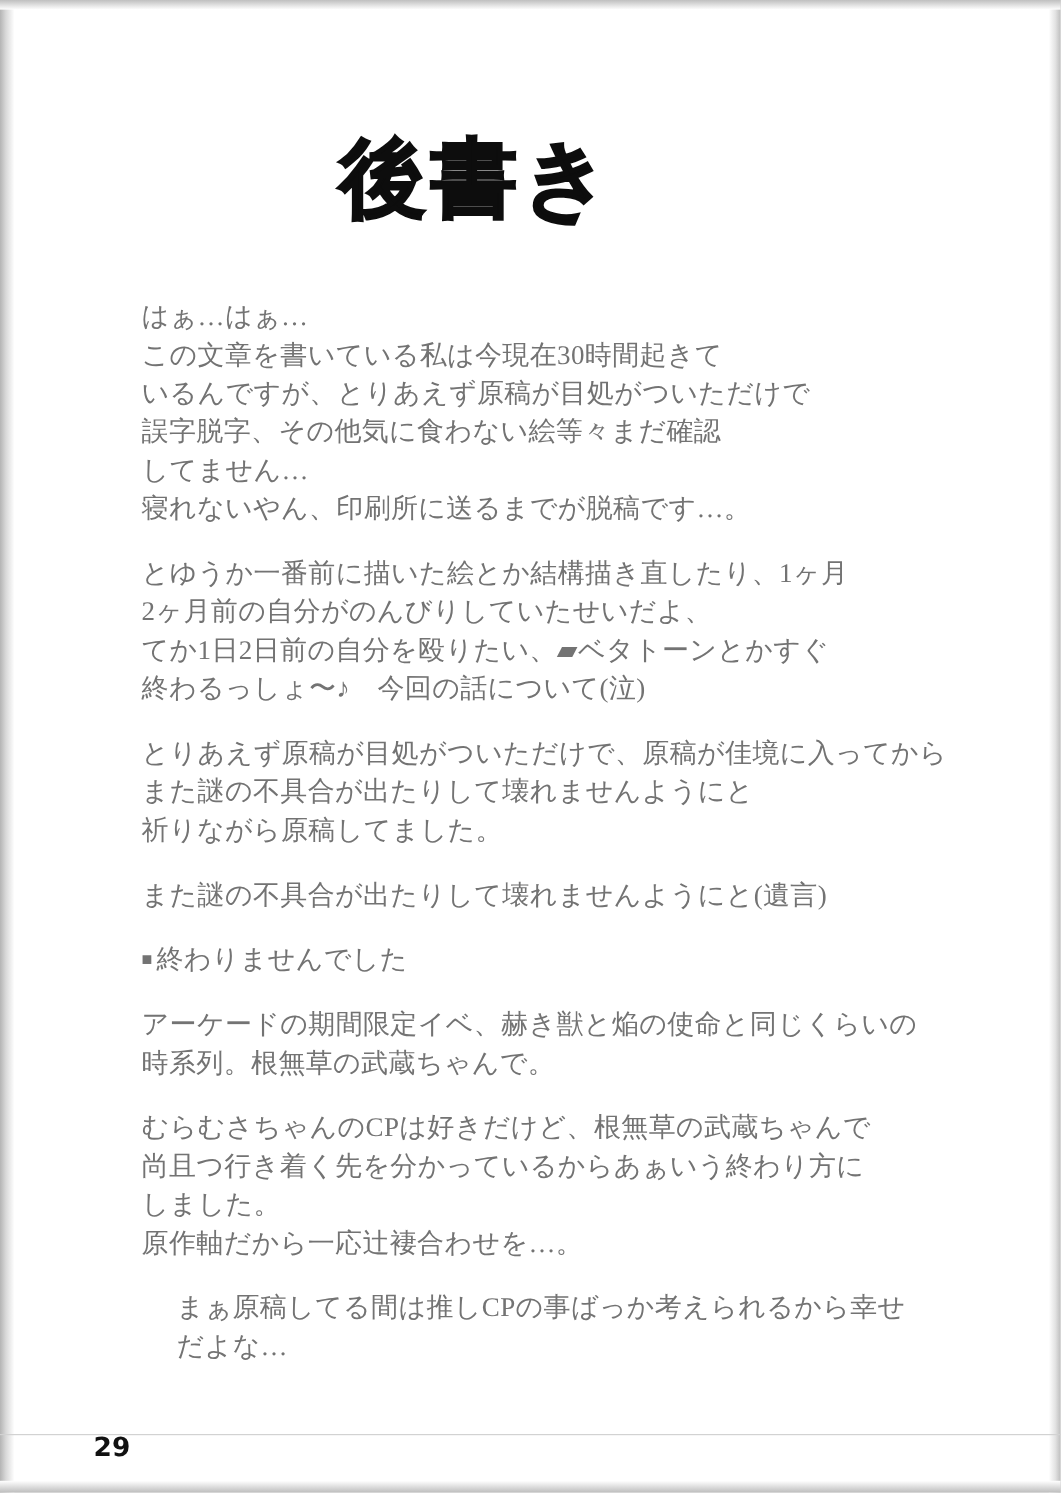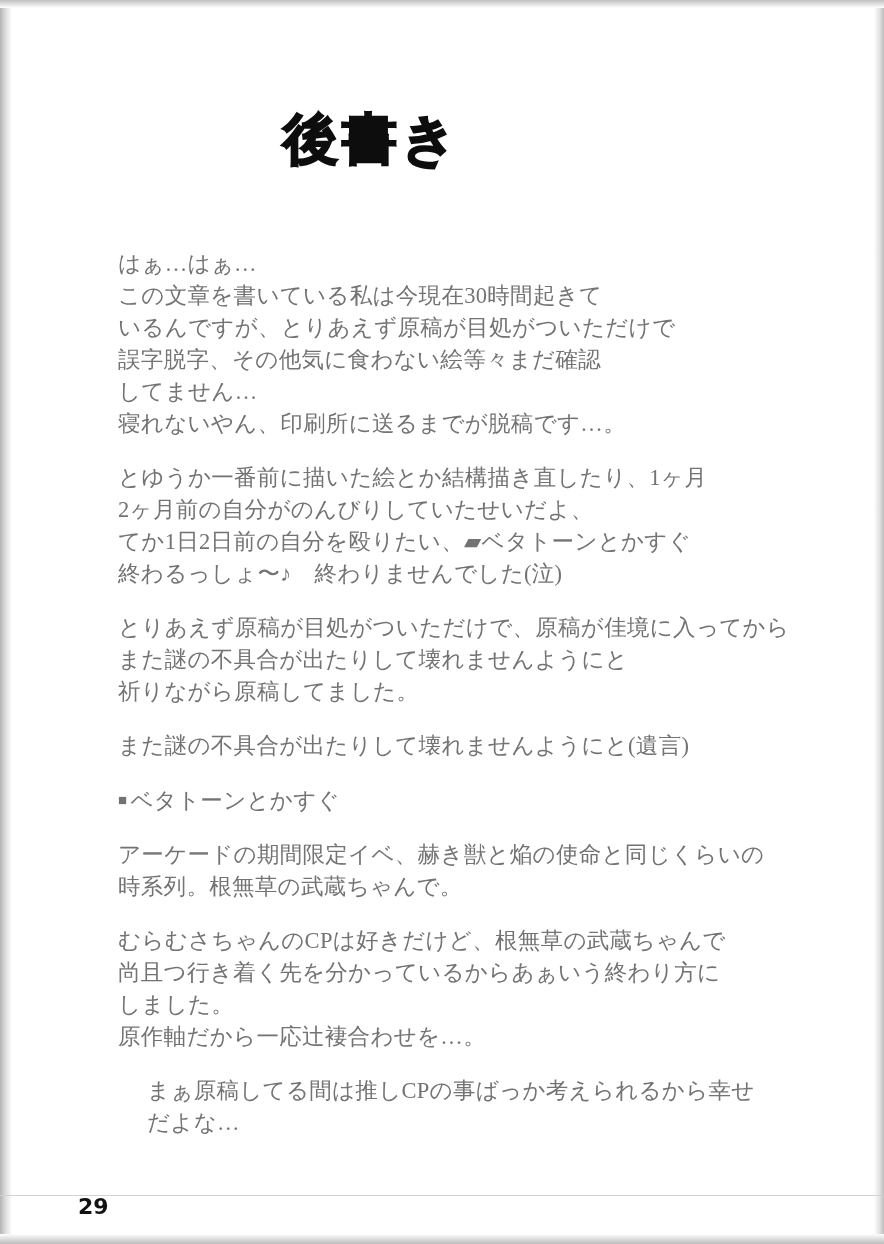--- a/index.html
+++ b/index.html
@@ -45,21 +45,21 @@
     width: 884px; height: 10px;
     background: linear-gradient(to top, #bcbcbc 0%, #ffffff 100%);
   }
 
   .title {
     position: absolute;
     left: 283px;
     top: 112px;
     font-family: "DejaVu Sans", "Liberation Sans", sans-serif;
     font-weight: bold;
-    font-size: 55px;
+    font-size: 72px;
     letter-spacing: 4px;
     color: #0d0d0d;
     line-height: 1;
     -webkit-text-stroke: 2px #0d0d0d;
   }
 
   .body-text {
     position: absolute;
     left: 118px;
     top: 248px;
@@ -115,26 +115,26 @@
   <div class="body-text">
     <p class="para">はぁ…はぁ…
 この文章を書いている私は今現在30時間起きて
 いるんですが、とりあえず原稿が目処がついただけで
 誤字脱字、その他気に食わない絵等々まだ確認
 してません…
 寝れないやん、印刷所に送るまでが脱稿です…。</p>
     <p class="para">とゆうか一番前に描いた絵とか結構描き直したり、1ヶ月
 2ヶ月前の自分がのんびりしていたせいだよ、
 てか1日2日前の自分を殴りたい、▰ベタトーンとかすぐ
-終わるっしょ〜♪　終わりませんでした(泣)</p>
+終わるっしょ〜♪　今回の話について(泣)</p>
     <p class="para">とりあえず原稿が目処がついただけで、原稿が佳境に入ってから
 また謎の不具合が出たりして壊れませんようにと
 祈りながら原稿してました。</p>
     <p class="para">また謎の不具合が出たりして壊れませんようにと(遺言)</p>
-    <p class="para"><span class="heading-mark">■</span><span>ベタトーンとかすぐ</span></p>
+    <p class="para"><span class="heading-mark">■</span><span>終わりませんでした</span></p>
     <p class="para">アーケードの期間限定イベ、赫き獣と焔の使命と同じくらいの
 時系列。根無草の武蔵ちゃんで。</p>
     <p class="para">むらむさちゃんのCPは好きだけど、根無草の武蔵ちゃんで
 尚且つ行き着く先を分かっているからあぁいう終わり方に
 しました。
 原作軸だから一応辻褄合わせを…。</p>
     <p class="para">まぁ原稿してる間は推しCPの事ばっか考えられるから幸せ
 だよな…</p>
   </div>
 

